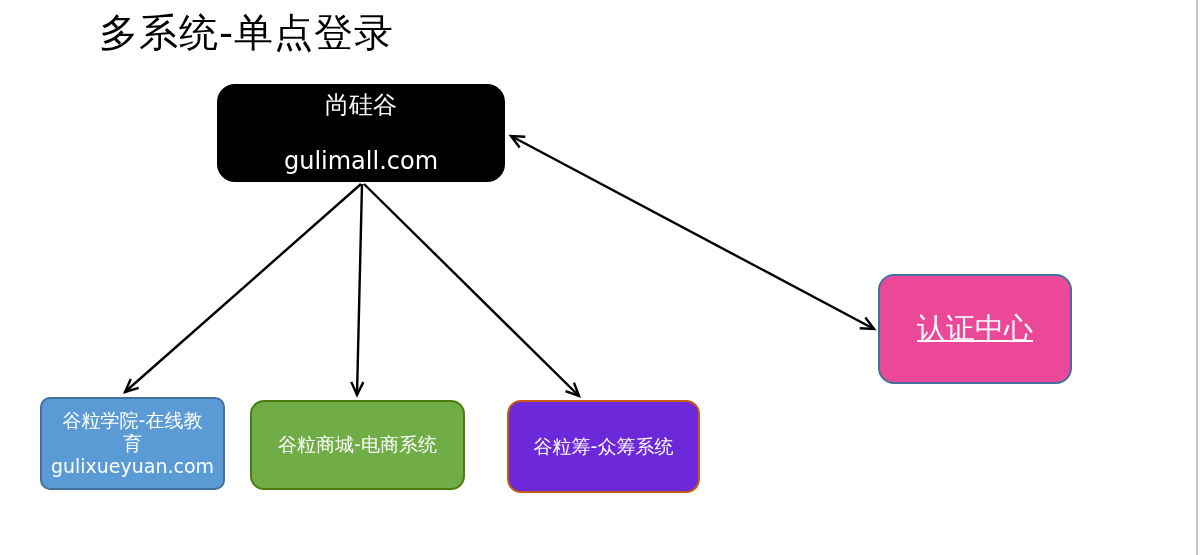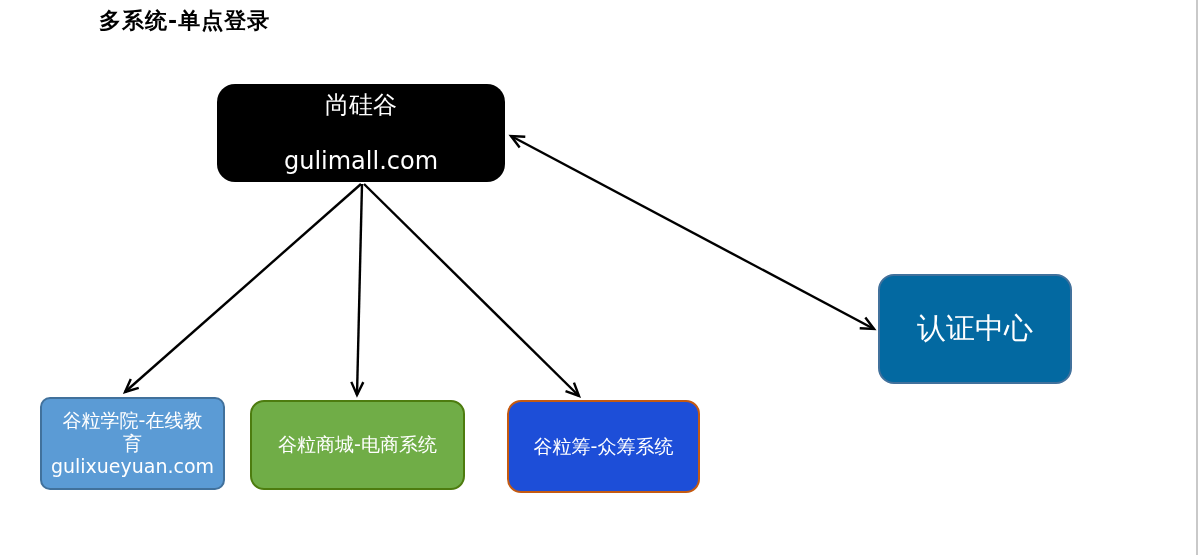--- a/index.html
+++ b/index.html
@@ -13,22 +13,22 @@
     width: 1201px;
     height: 555px;
     background: #ffffff;
     overflow: hidden;
   }
   .page-title {
     position: absolute;
     left: 99px;
     top: 6px;
     margin: 0;
-    font-size: 22px;
-    font-weight: 700;
+    font-size: 39px;
+    font-weight: 400;
     letter-spacing: 1px;
     color: #000000;
     white-space: nowrap;
   }
   .arrows {
     position: absolute;
     left: 0;
     top: 0;
     width: 1201px;
     height: 555px;
@@ -53,45 +53,46 @@
   .node-main {
     left: 217px; top: 84px; width: 288px; height: 98px;
     background: #000000;
     border-radius: 18px;
     font-size: 24px;
     line-height: 1.35;
     gap: 24px;
   }
   .node-auth {
     left: 878px; top: 274px; width: 194px; height: 110px;
-    background: #0369a1;
+    background: #ec4899;
     border: 2px solid #41719C;
     border-radius: 16px;
     font-size: 29px;
+    text-decoration: underline;
   }
   .node-edu {
     left: 40px; top: 397px; width: 185px; height: 93px;
     background: #5B9BD5;
     border: 2px solid #41719C;
     border-radius: 10px;
     font-size: 19px;
     line-height: 1.22;
     padding: 2px 15px;
   }
   .node-mall {
     left: 250px; top: 400px; width: 215px; height: 90px;
     background: #70AD47;
     border: 2px solid #4d7c0f;
     border-radius: 14px;
     font-size: 19px;
     line-height: 1.25;
   }
   .node-funding {
     left: 507px; top: 400px; width: 193px; height: 93px;
-    background: #1d4ed8;
+    background: #6d28d9;
     border: 2px solid #C55A11;
     border-radius: 14px;
     font-size: 19px;
     line-height: 1.25;
   }
   .page-right-edge {
     position: absolute;
     left: 1196px;
     top: 0;
     width: 2px;

